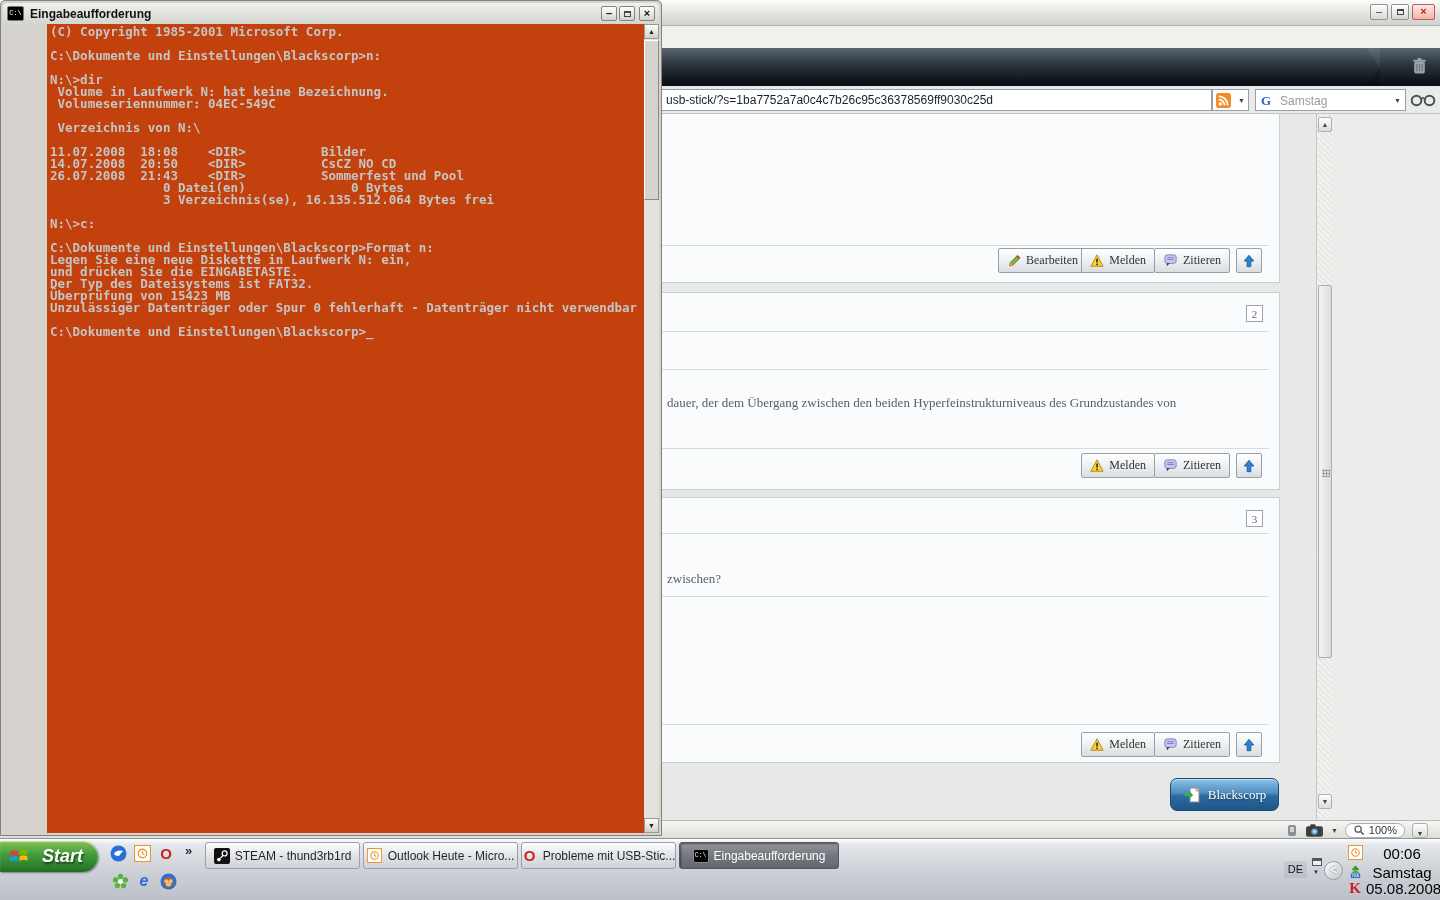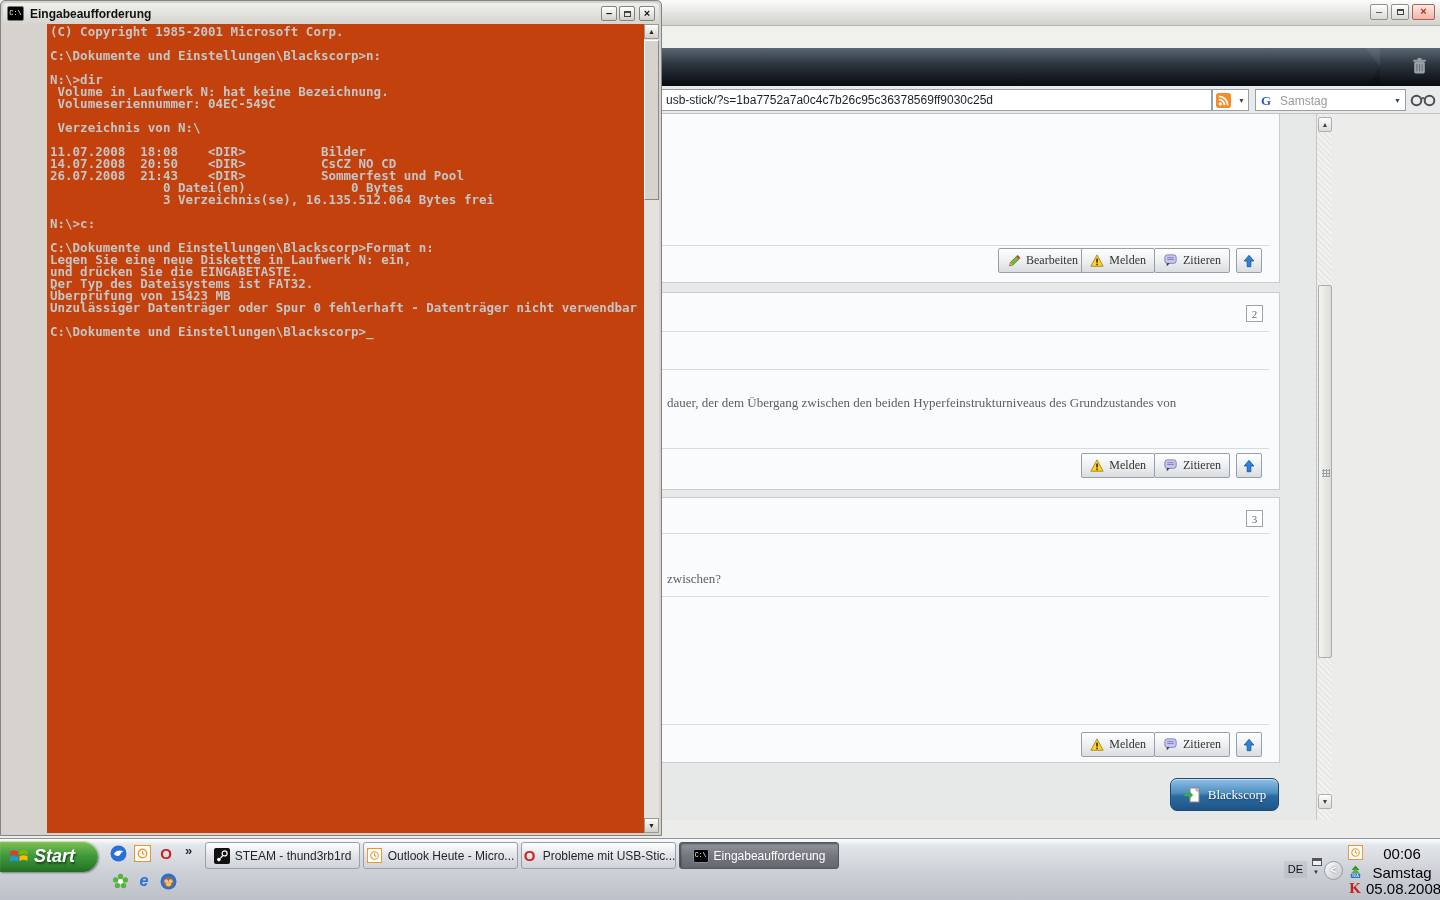--- a/index.html
+++ b/index.html
@@ -87,21 +87,21 @@
     border:1px solid #9a9a94;font-size:7px;color:#222;text-align:center;line-height:14px;}
   .c-thumb{position:absolute;left:0;top:16px;width:15px;height:160px;background:#d6d3ce;
     border:1px solid #fff;border-right-color:#8a8a84;border-bottom-color:#8a8a84;}
 
   
   #taskbar{position:absolute;left:0;top:838px;width:1440px;height:62px;z-index:30;
     background:linear-gradient(#fdfdfd,#e3e6ea 10%,#ccd0d6 55%,#bcc0c8);border-top:1px solid #8f959d;}
   .start-btn{position:absolute;left:0;top:2px;width:98px;height:31px;border-radius:0 16px 16px 0;
     background:linear-gradient(#88c156,#3f9c3d 45%,#2c7d2b 85%,#236b23);
     box-shadow:inset 0 1px 1px rgba(255,255,255,.6),1px 1px 2px rgba(0,0,0,.4);
-    display:flex;align-items:center;gap:4px;padding:0 10px 0 8px;}
+    display:flex;align-items:center;gap:12px;padding:0 10px 0 8px;}
   .start-label{color:#fff;font-size:18px;font-weight:bold;font-style:italic;text-shadow:1px 2px 2px rgba(0,0,0,.5);}
   .ql-icon{position:absolute;width:18px;height:18px;display:flex;align-items:center;justify-content:center;}
   .chev{position:absolute;font-size:13px;font-weight:bold;color:#1a2a3a;}
   .task-btn{position:absolute;top:3px;height:27px;border:1px solid #9aa0a8;border-radius:3px;
     background:linear-gradient(#fefefe,#e2e4e8 50%,#cfd2d8);display:flex;align-items:center;gap:5px;
     padding:0 7px;font-size:12px;color:#1c242c;white-space:nowrap;overflow:hidden;justify-content:center;}
   .task-btn.active{background:linear-gradient(#93979d,#74787e 50%,#64686e);color:#fff;
     box-shadow:inset 1px 1px 2px rgba(0,0,0,.45);border-color:#565a60;}
   .tb-ico{flex:0 0 auto;width:16px;height:16px;display:flex;align-items:center;justify-content:center;}
   .cmd-mini{width:16px;height:14px;background:#000;border:1px solid #889;border-radius:2px;
@@ -273,20 +273,43 @@
 
       <div class="o-scroll">
         <div class="sc-btn" style="top:3px;">▲</div>
         <div class="o-thumb">
             <div class="o-grip"></div>
           </div>
         <div class="sc-btn" style="top:680px;">▼</div>
       </div>
     </div>
 
+    <div class="o-statusbar">
+      <div class="sb-right">
+        <svg width="12" height="13" viewBox="0 0 12 13">
+            <rect x="2" y="1" width="8" height="11" rx="2" fill="#8a9096"></rect>
+            <rect x="4" y="3" width="4" height="5" fill="#cfd5da"></rect>
+          </svg>
+        <svg width="19" height="15" viewBox="0 0 18 14">
+            <rect x="1" y="3" width="16" height="10" rx="2" fill="#3a3f44"></rect>
+            <rect x="5" y="1" width="5" height="3" rx="1" fill="#3a3f44"></rect>
+            <circle cx="9" cy="8" r="3" fill="#6fa7cc"></circle>
+            <circle cx="9" cy="8" r="1.3" fill="#d5e6f2"></circle>
+          </svg>
+        <span class="mini-caret">▼</span>
+        <div class="zoom-widget">
+          <svg width="12" height="12" viewBox="0 0 14 14">
+              <circle cx="6" cy="6" r="3.6" fill="none" stroke="#5a6066" stroke-width="1.5"></circle>
+              <path d="M9 9l3.4 3.4" stroke="#5a6066" stroke-width="1.8"></path>
+            </svg>
+          <span>100%</span>
+        </div>
+        <div class="zoom-caret-box"><span class="mini-caret">▼</span></div>
+      </div>
+    </div>
   </div>
 
   <div id="cmd">
     <div class="c-titlebar">
       <div class="c-appicon">C:\</div>
       <div class="c-title">Eingabeaufforderung</div>
       <div class="c-btn">–</div>
       <div class="c-btn"><span class="restore-box"></span></div>
       <div class="c-btn close">×</div>
     </div>

